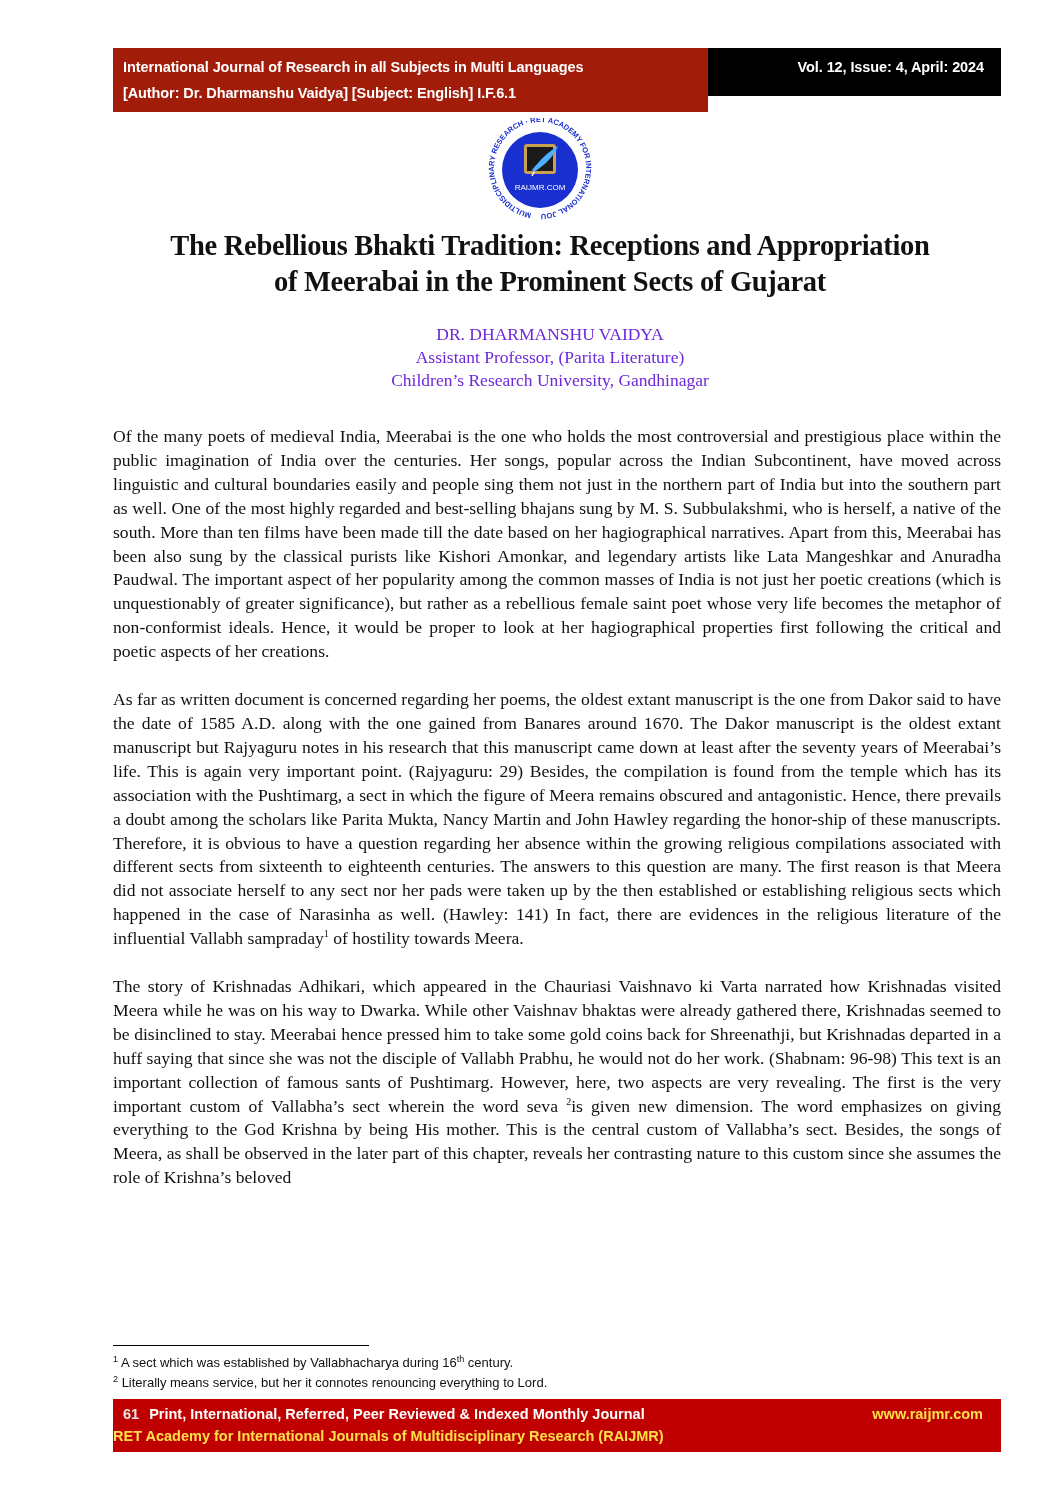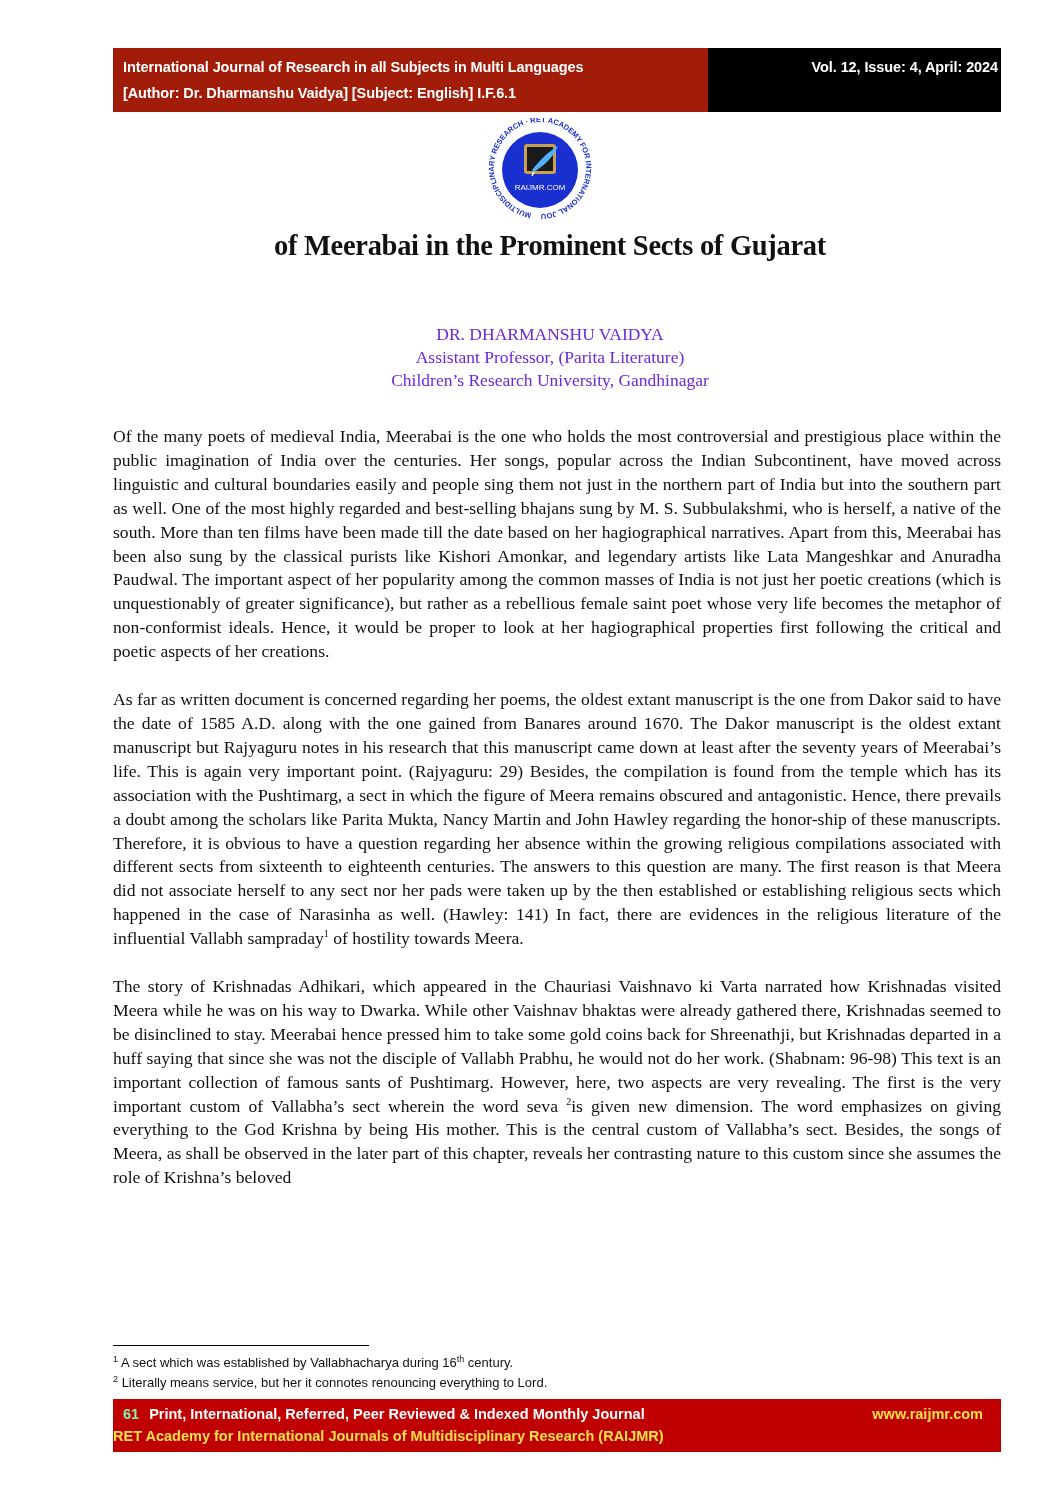--- a/index.html
+++ b/index.html
@@ -2,21 +2,21 @@
 <html><head>
 <meta charset="utf-8">
 <style>
   html, body { margin: 0; padding: 0; background: #ffffff; }
   body { width: 1058px; height: 1497px; position: relative; overflow: hidden; }
   .page { position: absolute; left: 0; top: 0; width: 1058px; height: 1497px; background: #fff; }
 
   
   .header { position: absolute; left: 113px; top: 48px; width: 888px; height: 64px; display: flex; }
   .header-left { background: #a21c0a; width: 595px; height: 64px; box-sizing: border-box; padding: 6px 0 0 10px; }
-  .header-right { background: #000000; flex: 1; height: 64px; box-sizing: border-box; padding: 6px 3px 0 0; text-align: right; }
+  .header-right { background: #000000; flex: 1; height: 48px; box-sizing: border-box; padding: 6px 17px 0 0; text-align: right; }
   .header .line { font-family: "Liberation Sans", sans-serif; font-weight: bold; color: #ffffff; font-size: 14.5px; line-height: 26px; white-space: nowrap; letter-spacing: -0.1px; }
 
   
   .logo { position: absolute; left: 474px; top: 118px; width: 132px; height: 104px; }
 
   
   .title { position: absolute; left: 100px; top: 228px; width: 900px; text-align: center; font-family: "Liberation Serif", serif; font-weight: bold; font-size: 28.5px; line-height: 36px; color: #111; letter-spacing: -0.3px; }
   .author-block { position: absolute; left: 100px; top: 323px; width: 900px; text-align: center; font-family: "Liberation Serif", serif; font-size: 17.5px; line-height: 23px; color: #6d28d9; }
 
   
@@ -25,21 +25,21 @@
   sup { font-size: 10px; line-height: 0; vertical-align: super; }
 
   
   .fn-rule { position: absolute; left: 113px; top: 1345px; width: 256px; height: 1px; background: #000; }
   .footnotes { position: absolute; left: 113px; top: 1353px; width: 888px; font-family: "Liberation Sans", sans-serif; font-size: 13px; line-height: 20px; color: #111; }
   .footnotes .fn sup { font-size: 9px; }
 
   
   .footer { position: absolute; left: 113px; top: 1399px; width: 888px; height: 53px; background: #c00000; font-family: "Liberation Sans", sans-serif; font-weight: bold; font-size: 14.5px; }
   .footer .row1 { position: absolute; left: 10px; top: 4px; right: 18px; height: 22px; line-height: 22px; white-space: nowrap; }
-  .footer .pg { color: #86efac; margin-right: 6px; text-align: center; }
+  .footer .pg { color: #e5e5e5; margin-right: 6px; text-align: center; }
   .footer .desc { color: #ffffff; }
   .footer .url { position: absolute; right: 0; top: 0; color: #fde047; }
   .footer .row2 { position: absolute; left: 0; right: 16px; top: 26px; text-align: left; color: #fde047; line-height: 22px; white-space: nowrap; }
 </style>
 </head>
 <body>
 
 <div class="page">
 
   <div class="header">
@@ -64,20 +64,21 @@
       </text>
       <rect x="50" y="26" width="32" height="30" rx="3" fill="#c8a050"></rect>
       <rect x="53" y="29" width="26" height="24" fill="#1a1a1a"></rect>
       <path d="M 58 52 C 66 42, 74 34, 84 28 C 80 38, 72 46, 60 54 Z" fill="#4fb0ff"></path>
       <path d="M 60 54 L 58 58" stroke="#ffffff" stroke-width="1.5"></path>
       <text x="66" y="72" text-anchor="middle" font-family="Liberation Sans, sans-serif" font-size="8" fill="#ffffff">RAIJMR.COM</text>
     </svg>
   </div>
 
   <div class="title">
+    <div>The Rebellious Bhakti Tradition: Receptions and Appropriation</div>
     <div>of Meerabai in the Prominent Sects of Gujarat</div>
   </div>
 
   <div class="author-block">
     <div>DR. DHARMANSHU VAIDYA</div>
     <div>Assistant Professor, (Parita Literature)</div>
     <div>Children’s Research University, Gandhinagar</div>
   </div>
 
   <div class="body">

